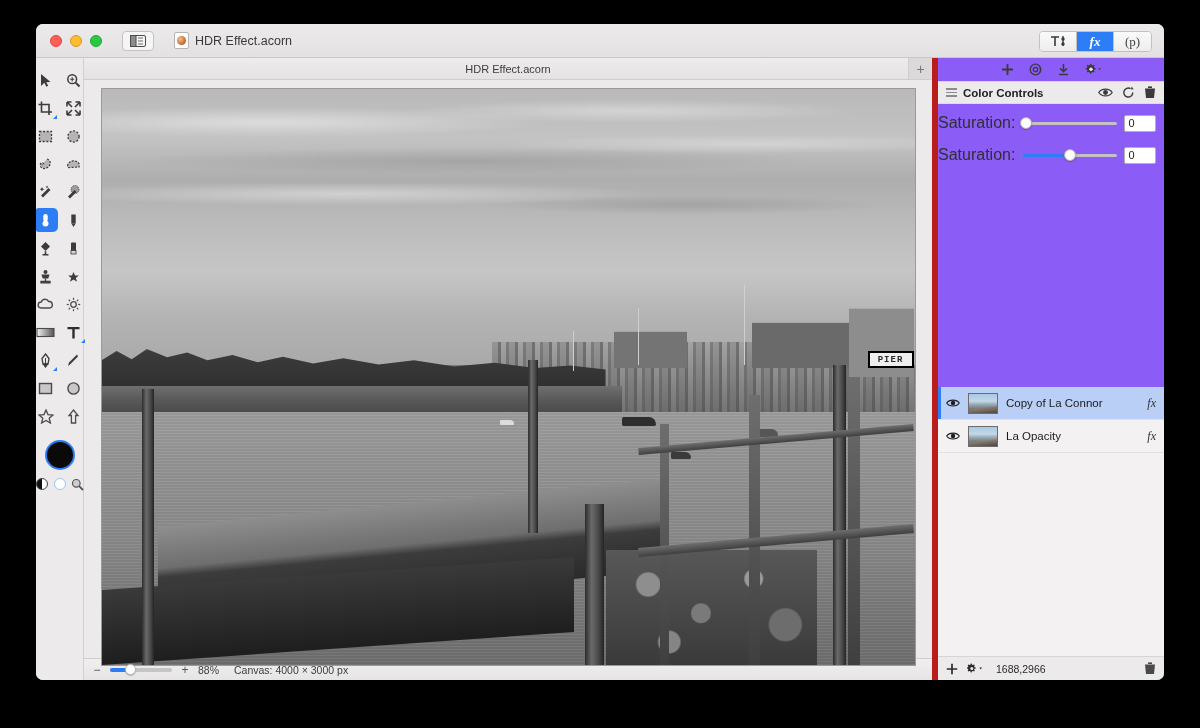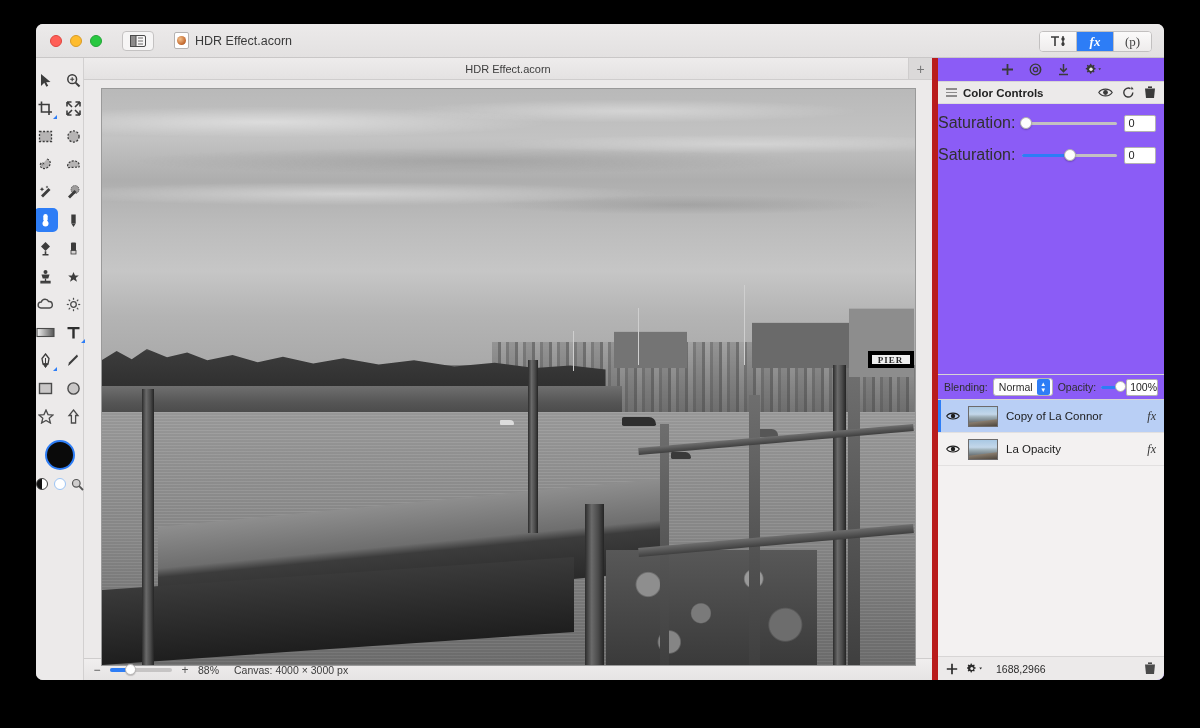--- a/index.html
+++ b/index.html
@@ -183,24 +183,24 @@
       repeating-linear-gradient(90deg,#8a8a8a 0px,#8a8a8a 6px,#5e5e5e 6px,#5e5e5e 9px,#9c9c9c 9px,#9c9c9c 14px,#6b6b6b 14px,#6b6b6b 17px);
   }
   .town-block {
     position:absolute; background:#7d7d7d;
     border-top:1px solid #a8a8a8;
   }
   .pier-sign {
     position:absolute; right:1px; top:45.5%;
     width:46px; height:17px;
     background:#efefef;
-    border:4px solid #000000;
+    border:2px solid #000000;
     display:flex;align-items:center;justify-content:center;
     font-size:9px; font-weight:700; color:#2b2b2b; letter-spacing:1px;
-    font-family:Liberation Serif, serif;
+    font-family:Liberation Mono, monospace;
   }
   .water {
     position:absolute; left:0; top:56%; width:100%; height:44%;
     background:
       repeating-linear-gradient(to bottom, rgba(255,255,255,0.05) 0px, rgba(255,255,255,0.05) 1px, rgba(0,0,0,0.04) 1px, rgba(0,0,0,0.04) 3px),
       linear-gradient(to bottom,#9d9d9d 0%,#949494 22%,#8b8b8b 48%,#7d7d7d 72%,#6e6e6e 100%);
   }
   .dock {
     position:absolute; left:7%; top:76%; width:62%; height:16%;
     background: linear-gradient(to bottom,#8e8e8e,#6e6e6e 45%,#3c3c3c 55%,#2a2a2a);
@@ -751,33 +751,20 @@
             <div class="fill" style="width:50%;"></div>
             <div class="knob" style="left:44%;"></div>
           </div>
           <div class="numfield">0</div>
         </div>
 
       </div>
 
       <div class="insp-spacer"></div>
 
-      <div class="blend-row">
-        <span>Blending:</span>
-        <div class="popup">
-          <span>Normal</span>
-          <span class="arrows">▲<br>▼</span>
-        </div>
-        <span>Opacity:</span>
-        <div class="op-slider">
-          <div class="fill"></div>
-          <div class="knob"></div>
-        </div>
-        <div class="op-field">100%</div>
-      </div>
 
       <div class="layers">
 
         <div class="layer-row selected">
           <span class="ic">
             <svg width="14" height="10" viewBox="0 0 14 10">
               <path d="M0.7 5 C3.3 1.1 10.7 1.1 13.3 5 C10.7 8.9 3.3 8.9 0.7 5 Z" fill="none" stroke="#1e1e1e" stroke-width="1.1"></path>
               <circle cx="7" cy="5" r="2.2" fill="#1e1e1e"></circle>
             </svg>
           </span>

